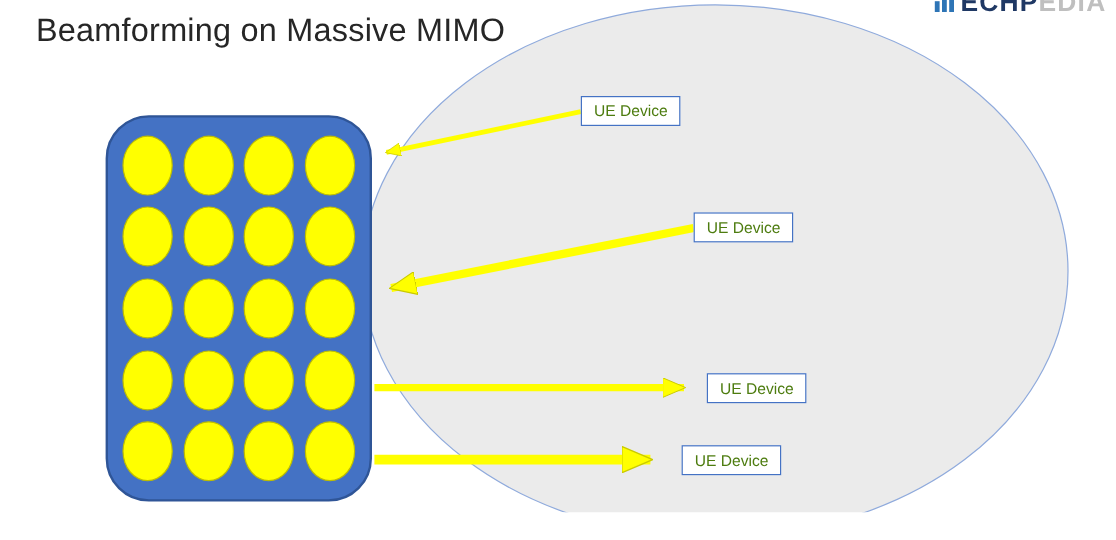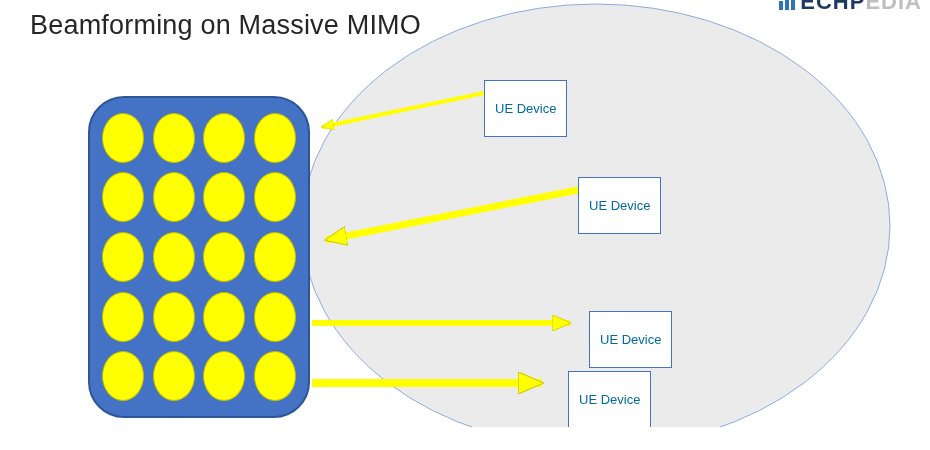--- a/index.html
+++ b/index.html
@@ -41,23 +41,23 @@
   }
   .ant-el {
     width: 40px; height: 48px;
     border: 1px solid #BDBD00;
     border-radius: 50%;
   }
   .ue {
     position: absolute;
     background: #ffffff;
     border: 1px solid #4472C4;
-    padding: 20px 10px;
+    padding: 4px 10px;
     font-size: 13px;
-    color: #0369a1;
+    color: #4d7c0f;
     white-space: nowrap;
   }
   .ue1 { left: 484px; top: 80px; }
   .ue2 { left: 578px; top: 177px; }
   .ue3 { left: 589px; top: 311px; }
   .ue4 { left: 568px; top: 371px; }
   .logo {
     position: absolute;
     top: -9px; right: 8px;
     display: flex;

